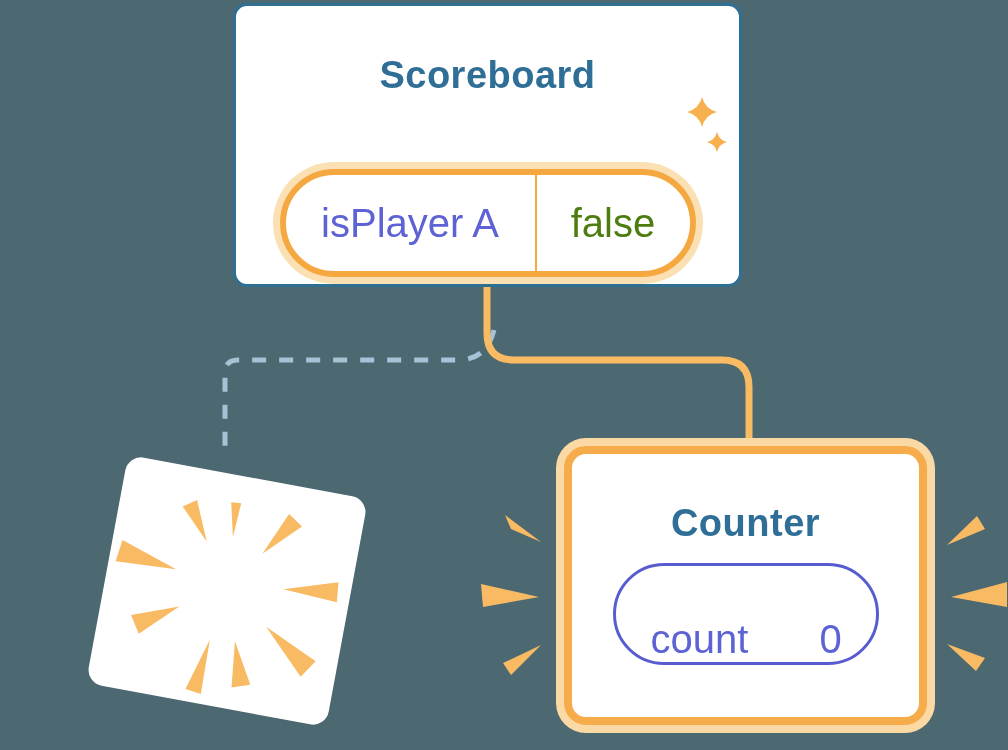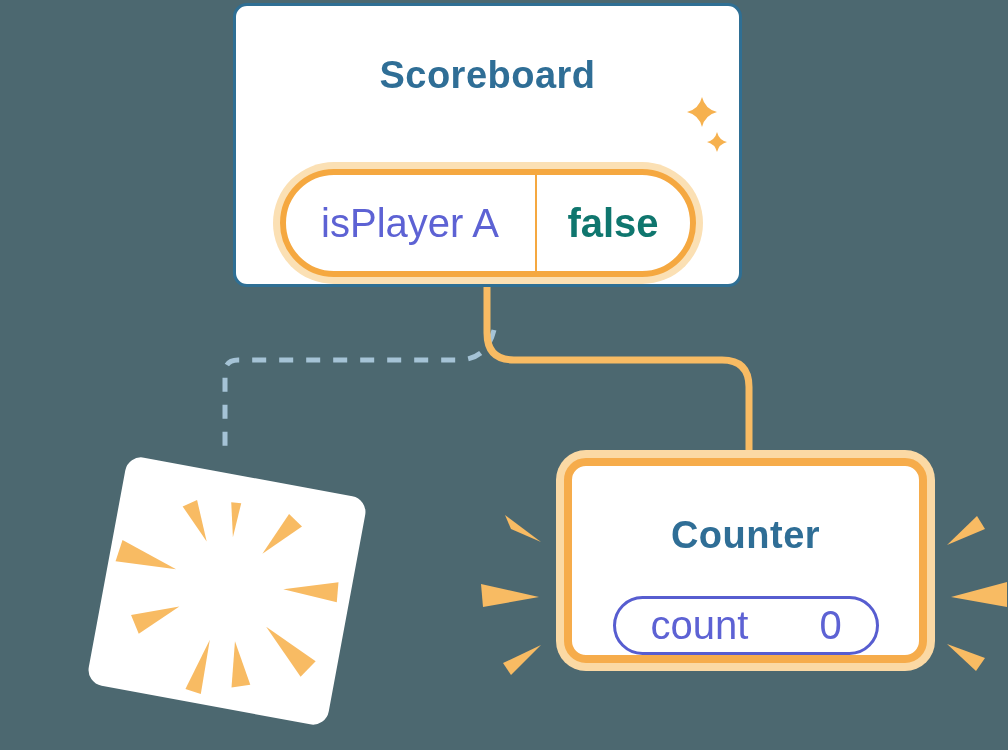--- a/index.html
+++ b/index.html
@@ -44,49 +44,49 @@
     border:6px solid #F5A840;
     border-radius:999px;
     display:flex; align-items:stretch;
     overflow:hidden;
   }
   .pill-cell{
     display:flex; align-items:center; justify-content:center;
     font-size:40px; color:#5D62D4;
   }
   .pill-key-cell{ width:249px; }
-  .pill-val-cell{ flex:1; font-weight:bold; color:#0f766e; }
+  .pill-val-cell{ flex:1; font-weight:normal; color:#4d7c0f; }
   .pill-divider{ width:2px; background:#F5A840; }
 
   
   .counter-card{
-    left:556px; top:450px;
-    width:379px; height:221px;
+    left:556px; top:438px;
+    width:379px; height:295px;
     box-sizing:border-box;
     background:#FBD9A4;
     border-radius:30px;
     padding:8px;
   }
   .counter-card-inner{
     width:100%; height:100%;
     box-sizing:border-box;
     background:#ffffff;
     border:8px solid #F6AC4B;
     border-radius:22px;
     display:flex; flex-direction:column; align-items:center;
   }
   .counter-title{ margin-top:46px; }
   .pill-outline{
-    margin-top:38px;
+    margin-top:17px;
     width:266px; height:102px;
     box-sizing:border-box;
     background:#ffffff;
     border:3px solid #575DD0;
     border-radius:999px;
-    display:flex; align-items:center;
+    display:flex; align-items:flex-end;
     overflow:hidden;
   }
   .pill-outline .pill-key-cell{ width:168px; font-size:40px; }
   .pill-outline .pill-divider{ background:#575DD0; }
   .pill-outline .pill-val-cell{ font-weight:normal; color:#5D62D4; }
 
   
   .destroyed-card{
     left:105px; top:475px;
     width:244px; height:232px;

